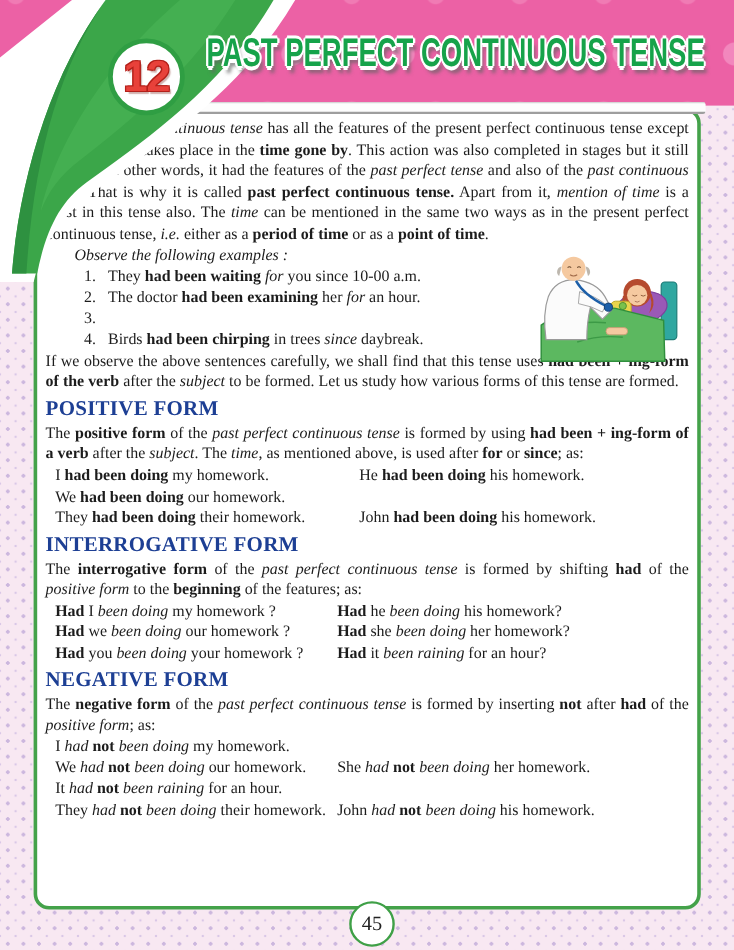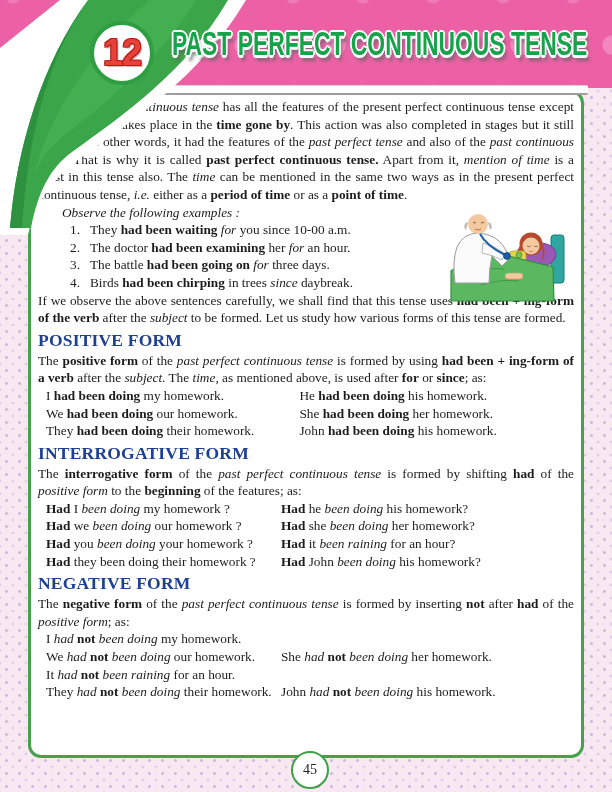--- a/index.html
+++ b/index.html
@@ -23,21 +23,21 @@
     background-position:14px 6px,48px 44px;
     z-index:1;
   }
   .top-strip{
     position:absolute;left:30px;right:24px;top:85px;height:7px;
     background:#fdfdfd;border-top:1px solid #d6d6d6;border-bottom:2px solid #9e9e9e;
     z-index:3;border-radius:2px;
   }
   .swoosh{position:absolute;left:0;top:0;z-index:4;}
   .badge{
-    position:absolute;left:90px;top:21px;width:56px;height:56px;border-radius:50%;
+    position:absolute;left:90px;top:32px;width:56px;height:56px;border-radius:50%;
     background:#fff;border:4px solid #2f9e43;z-index:5;
     display:flex;align-items:center;justify-content:center;
   }
   .badge span{
     font-family:"Liberation Sans", sans-serif;font-weight:bold;font-size:36px;
     color:#e8413a;
     text-shadow:-1px -1px 0 #b3201a,1px -1px 0 #b3201a,-1px 1px 0 #b3201a,1px 1px 0 #b3201a,2px 2px 1px rgba(120,30,20,.35);
     letter-spacing:-1px;
   }
   .title-wrap{position:absolute;left:172px;top:0;right:14px;height:88px;display:flex;align-items:center;z-index:4;}
@@ -72,21 +72,21 @@
   .row{display:flex;padding-left:8px;}
   .row .cl{box-sizing:border-box;padding-right:4px;}
   .sec-pos .cl{width:48%;}
   .sec-int .cl{width:44.5%;}
   .sec-neg .cl{width:44.5%;}
   .row .cr{flex:1;}
   .page-circle{
     position:absolute;left:291px;top:751px;width:34px;height:34px;border-radius:50%;
     background:#fff;border:2.5px solid #3fa047;z-index:5;
     display:flex;align-items:center;justify-content:center;
-    font-size:14px;color:#222;
+    font-size:17px;color:#222;
   }
 </style>
 </head>
 <body>
 
 <div class="header"></div>
 
 <svg class="swoosh" width="260" height="235" viewBox="0 0 260 235">
   <path d="M60,0 L246,0 C200,78 130,122 78,160 C52,179 36,202 28,235 L0,235 L0,48 Z" fill="#ffffff"></path>
   <path d="M88,0 L228,0 C186,72 122,116 72,152 C50,168 38,192 31,228 L10,228 C16,150 42,62 88,0 Z" fill="#3ba649"></path>
@@ -114,40 +114,38 @@
     <div class="item">
       <span class="num">1.</span>
       <span><span>They </span><span class="b">had been waiting</span><span> </span><span class="i">for</span><span> you since 10-00 a.m.</span></span>
     </div>
     <div class="item">
       <span class="num">2.</span>
       <span><span>The doctor </span><span class="b">had been examining</span><span> her </span><span class="i">for</span><span> an hour.</span></span>
     </div>
     <div class="item">
       <span class="num">3.</span>
-      <span><span>The battle </span><span class="b">had been going on</span><span> </span><span class="i">for</span><span> three days.</span></span>
     </div>
     <div class="item">
       <span class="num">4.</span>
       <span><span>Birds </span><span class="b">had been chirping</span><span> in trees </span><span class="i">since</span><span> daybreak.</span></span>
     </div>
   </div>
 
   <p class="para"><span>If we observe the above sentences carefully, we shall find that this tense uses </span><span class="b">had been + ing-form of the verb</span><span> after the </span><span class="i">subject</span><span> to be formed. Let us study how various forms of this tense are formed.</span></p>
 
   <h2>POSITIVE FORM</h2>
   <p class="para"><span>The </span><span class="b">positive form</span><span> of the </span><span class="i">past perfect continuous tense</span><span> is formed by using </span><span class="b">had been + ing-form of a verb</span><span> after the </span><span class="i">subject</span><span>. The </span><span class="i">time</span><span>, as mentioned above, is used after </span><span class="b">for</span><span> or </span><span class="b">since</span><span>; as:</span></p>
   <div class="sec-pos">
     <div class="row">
       <span class="cl"><span>I </span><span class="b">had been doing</span><span> my homework.</span></span>
       <span class="cr"><span>He </span><span class="b">had been doing</span><span> his homework.</span></span>
     </div>
     <div class="row">
       <span class="cl"><span>We </span><span class="b">had been doing</span><span> our homework.</span></span>
-      <span class="cr"><span>She </span><span class="b">had been doing</span><span> her homework.</span></span>
     </div>
     <div class="row">
       <span class="cl"><span>They </span><span class="b">had been doing</span><span> their homework.</span></span>
       <span class="cr"><span>John </span><span class="b">had been doing</span><span> his homework.</span></span>
     </div>
   </div>
 
   <h2>INTERROGATIVE FORM</h2>
   <p class="para"><span>The </span><span class="b">interrogative form</span><span> of the </span><span class="i">past perfect continuous tense</span><span> is formed by shifting </span><span class="b">had</span><span> of the </span><span class="i">positive form</span><span> to the </span><span class="b">beginning</span><span> of the features; as:</span></p>
   <div class="sec-int">
@@ -155,24 +153,20 @@
       <span class="cl"><span class="b">Had</span><span> I </span><span class="i">been doing</span><span> my homework ?</span></span>
       <span class="cr"><span class="b">Had</span><span> he </span><span class="i">been doing</span><span> his homework?</span></span>
     </div>
     <div class="row">
       <span class="cl"><span class="b">Had</span><span> we </span><span class="i">been doing</span><span> our homework ?</span></span>
       <span class="cr"><span class="b">Had</span><span> she </span><span class="i">been doing</span><span> her homework?</span></span>
     </div>
     <div class="row">
       <span class="cl"><span class="b">Had</span><span> you </span><span class="i">been doing</span><span> your homework ?</span></span>
       <span class="cr"><span class="b">Had</span><span> it </span><span class="i">been raining</span><span> for an hour?</span></span>
-    </div>
-    <div class="row">
-      <span class="cl"><span class="b">Had</span><span> they been doing their homework ?</span></span>
-      <span class="cr"><span class="b">Had</span><span> John </span><span class="i">been doing</span><span> his homework?</span></span>
     </div>
   </div>
 
   <h2>NEGATIVE FORM</h2>
   <p class="para"><span>The </span><span class="b">negative form</span><span> of the </span><span class="i">past perfect continuous tense</span><span> is formed by inserting </span><span class="b">not</span><span> after </span><span class="b">had</span><span> of the </span><span class="i">positive form</span><span>; as:</span></p>
   <div class="sec-neg">
     <div class="row">
       <span class="cl"><span>I </span><span class="i">had</span><span> </span><span class="b">not</span><span> </span><span class="i">been doing</span><span> my homework.</span></span>
     </div>
     <div class="row">

